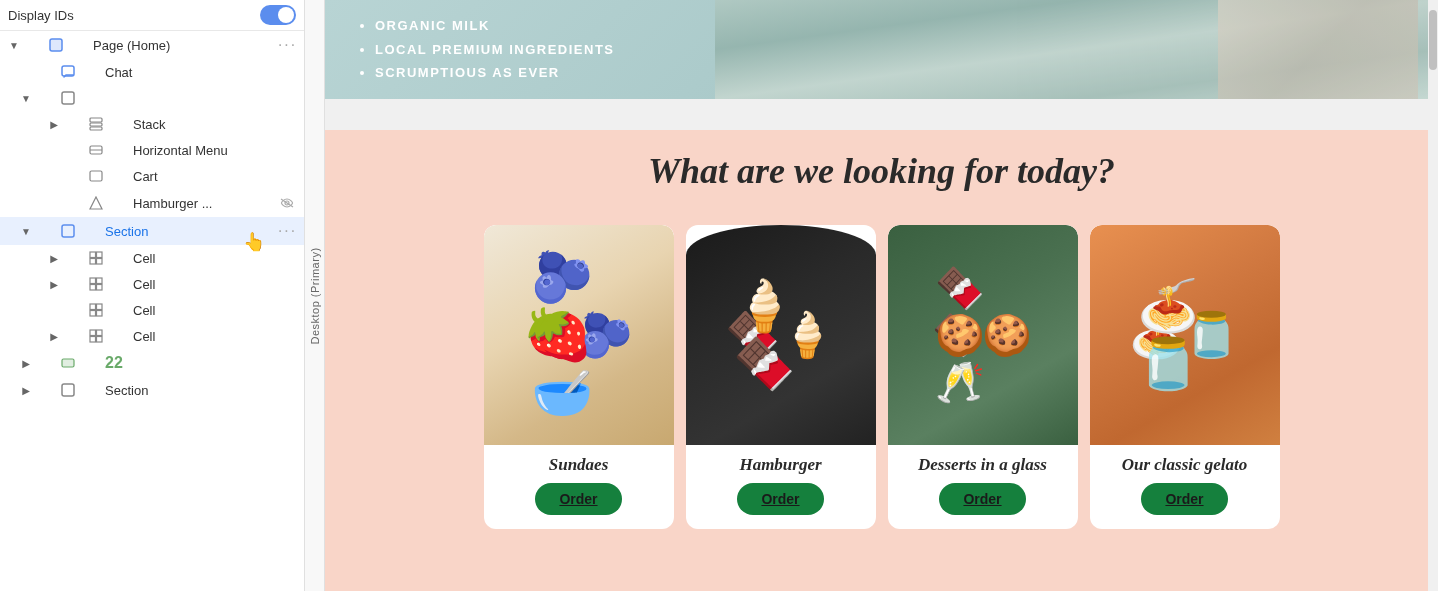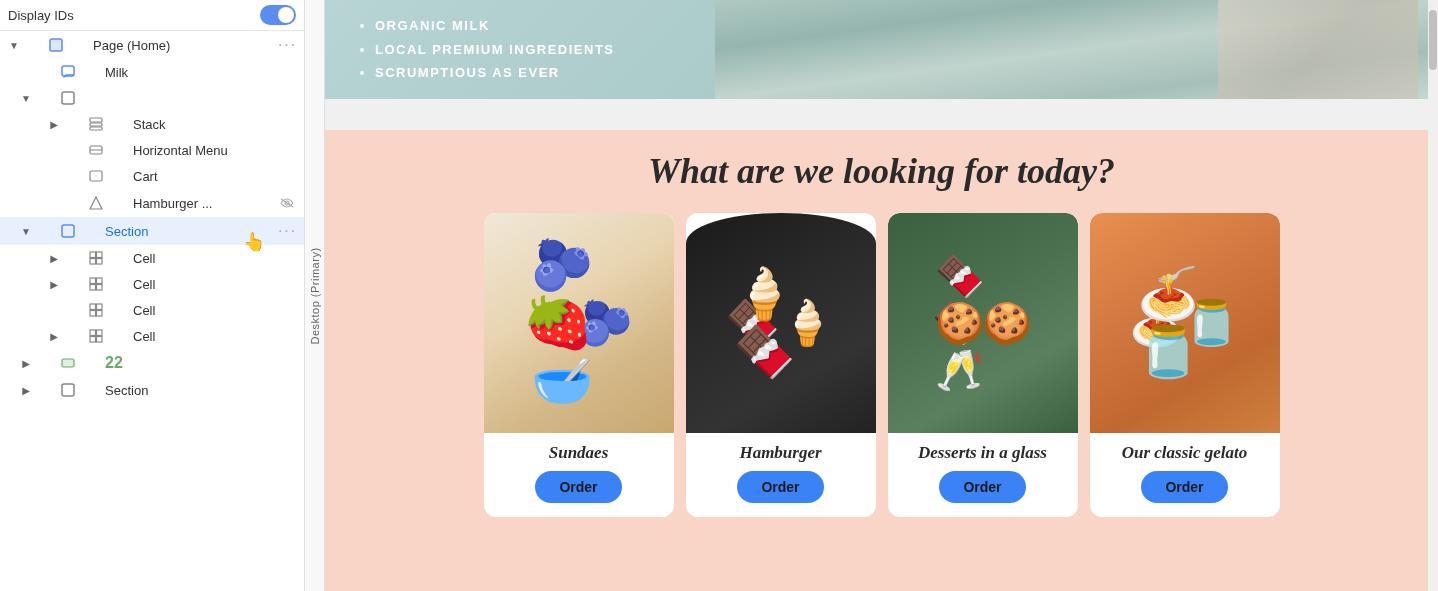--- a/index.html
+++ b/index.html
@@ -185,21 +185,21 @@
       padding: 20px 20px 25px;
       min-height: 461px;
     }
     .section-title {
       text-align: center;
       font-family: Georgia, 'Times New Roman', serif;
       font-style: italic;
       font-size: 36px;
       font-weight: 700;
       color: #2a2a2a;
-      margin-bottom: 20px;
+      margin-bottom: 32px;
       line-height: 1.2;
     }
 
     
     .cards-grid {
       display: flex;
       gap: 12px;
       justify-content: center;
       align-items: flex-start;
     }
@@ -280,29 +280,30 @@
     .card-name {
       font-family: Georgia, 'Times New Roman', serif;
       font-style: italic;
       font-size: 17px;
       font-weight: 600;
       color: #2a2a2a;
       margin: 10px 0 8px;
       text-align: center;
     }
     .order-btn {
-      background: #3b82f6;
+      background: #15803d;
       color: #1a1a1a;
       border: none;
       border-radius: 20px;
       padding: 8px 24px;
       font-size: 14px;
       font-weight: 600;
       cursor: pointer;
       transition: background 0.2s;
+      text-decoration: underline;
     }
 
     
     .scrollbar-area {
       position: absolute;
       right: 0;
       top: 0;
       width: 10px;
       height: 591px;
       background: #f0f0f0;
@@ -356,21 +357,21 @@
   </div>
 
   <div class="tree-item indent-1">
     <span class="chevron empty"></span>
     <span class="node-icon">
       <svg width="14" height="14" viewBox="0 0 14 14" fill="none">
           <rect x="1" y="1" width="12" height="10" rx="2" stroke="#5b8dee" stroke-width="1.5"></rect>
           <path d="M3 12l2-2h7" stroke="#5b8dee" stroke-width="1.5" stroke-linecap="round"></path>
         </svg>
     </span>
-    <span class="item-label">Milk</span>
+    <span class="item-label">Chat</span>
   </div>
 
   <div class="tree-item indent-1">
     <span class="chevron open"></span>
     <span class="node-icon">
       <svg width="14" height="14" viewBox="0 0 14 14" fill="none">
           <rect x="1" y="1" width="12" height="12" rx="2" stroke="#888" stroke-width="1.5"></rect>
         </svg>
     </span>
   </div>

